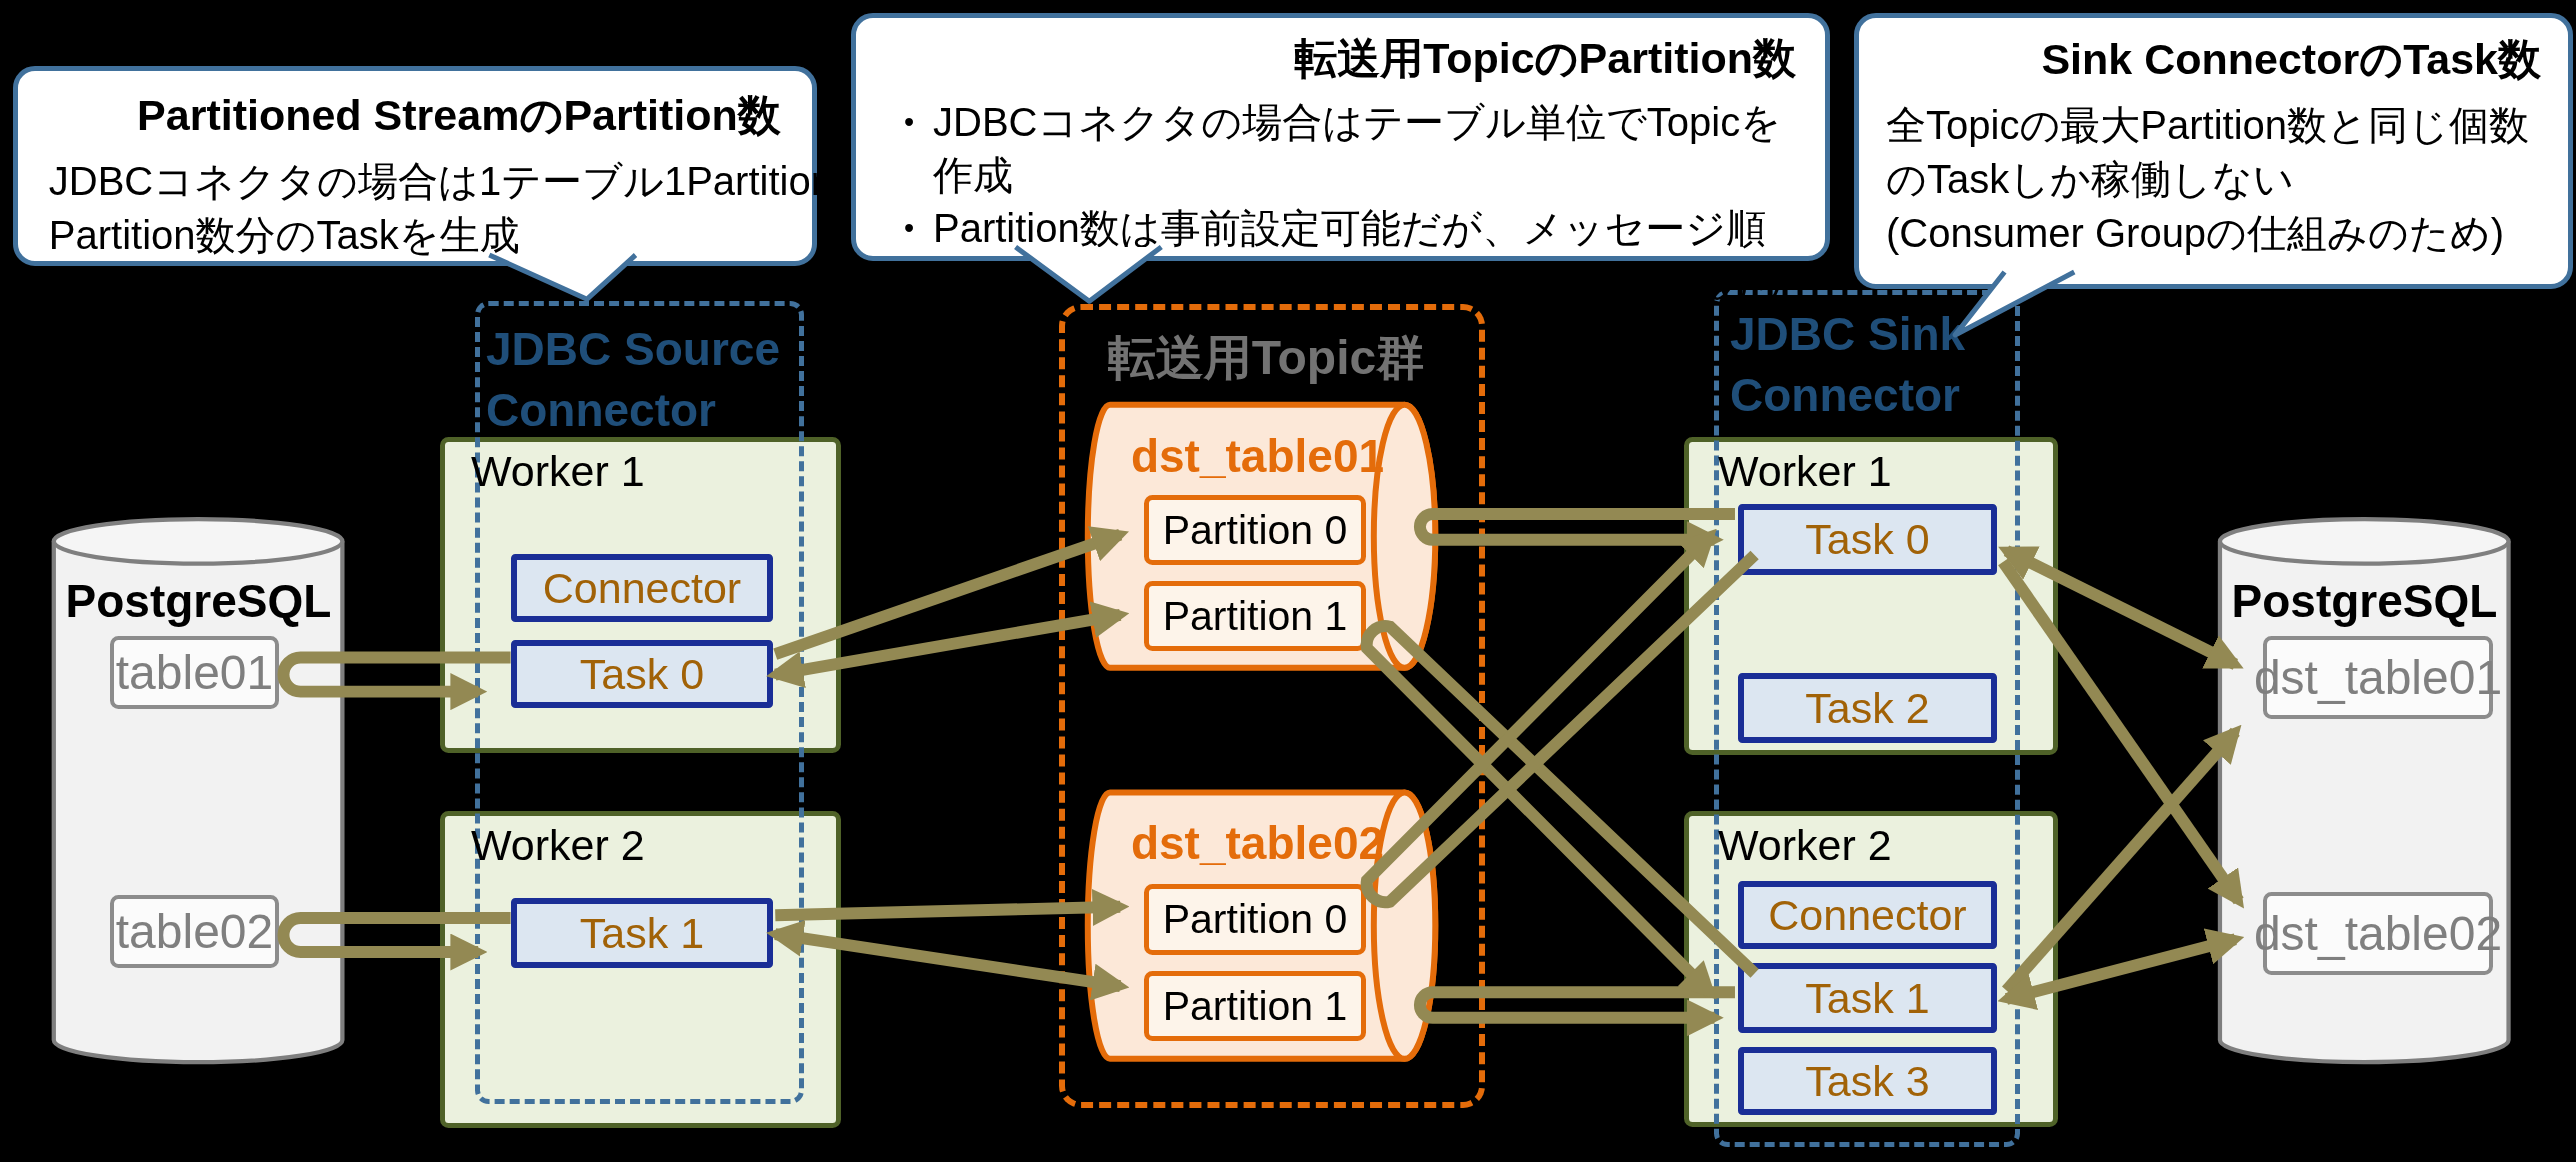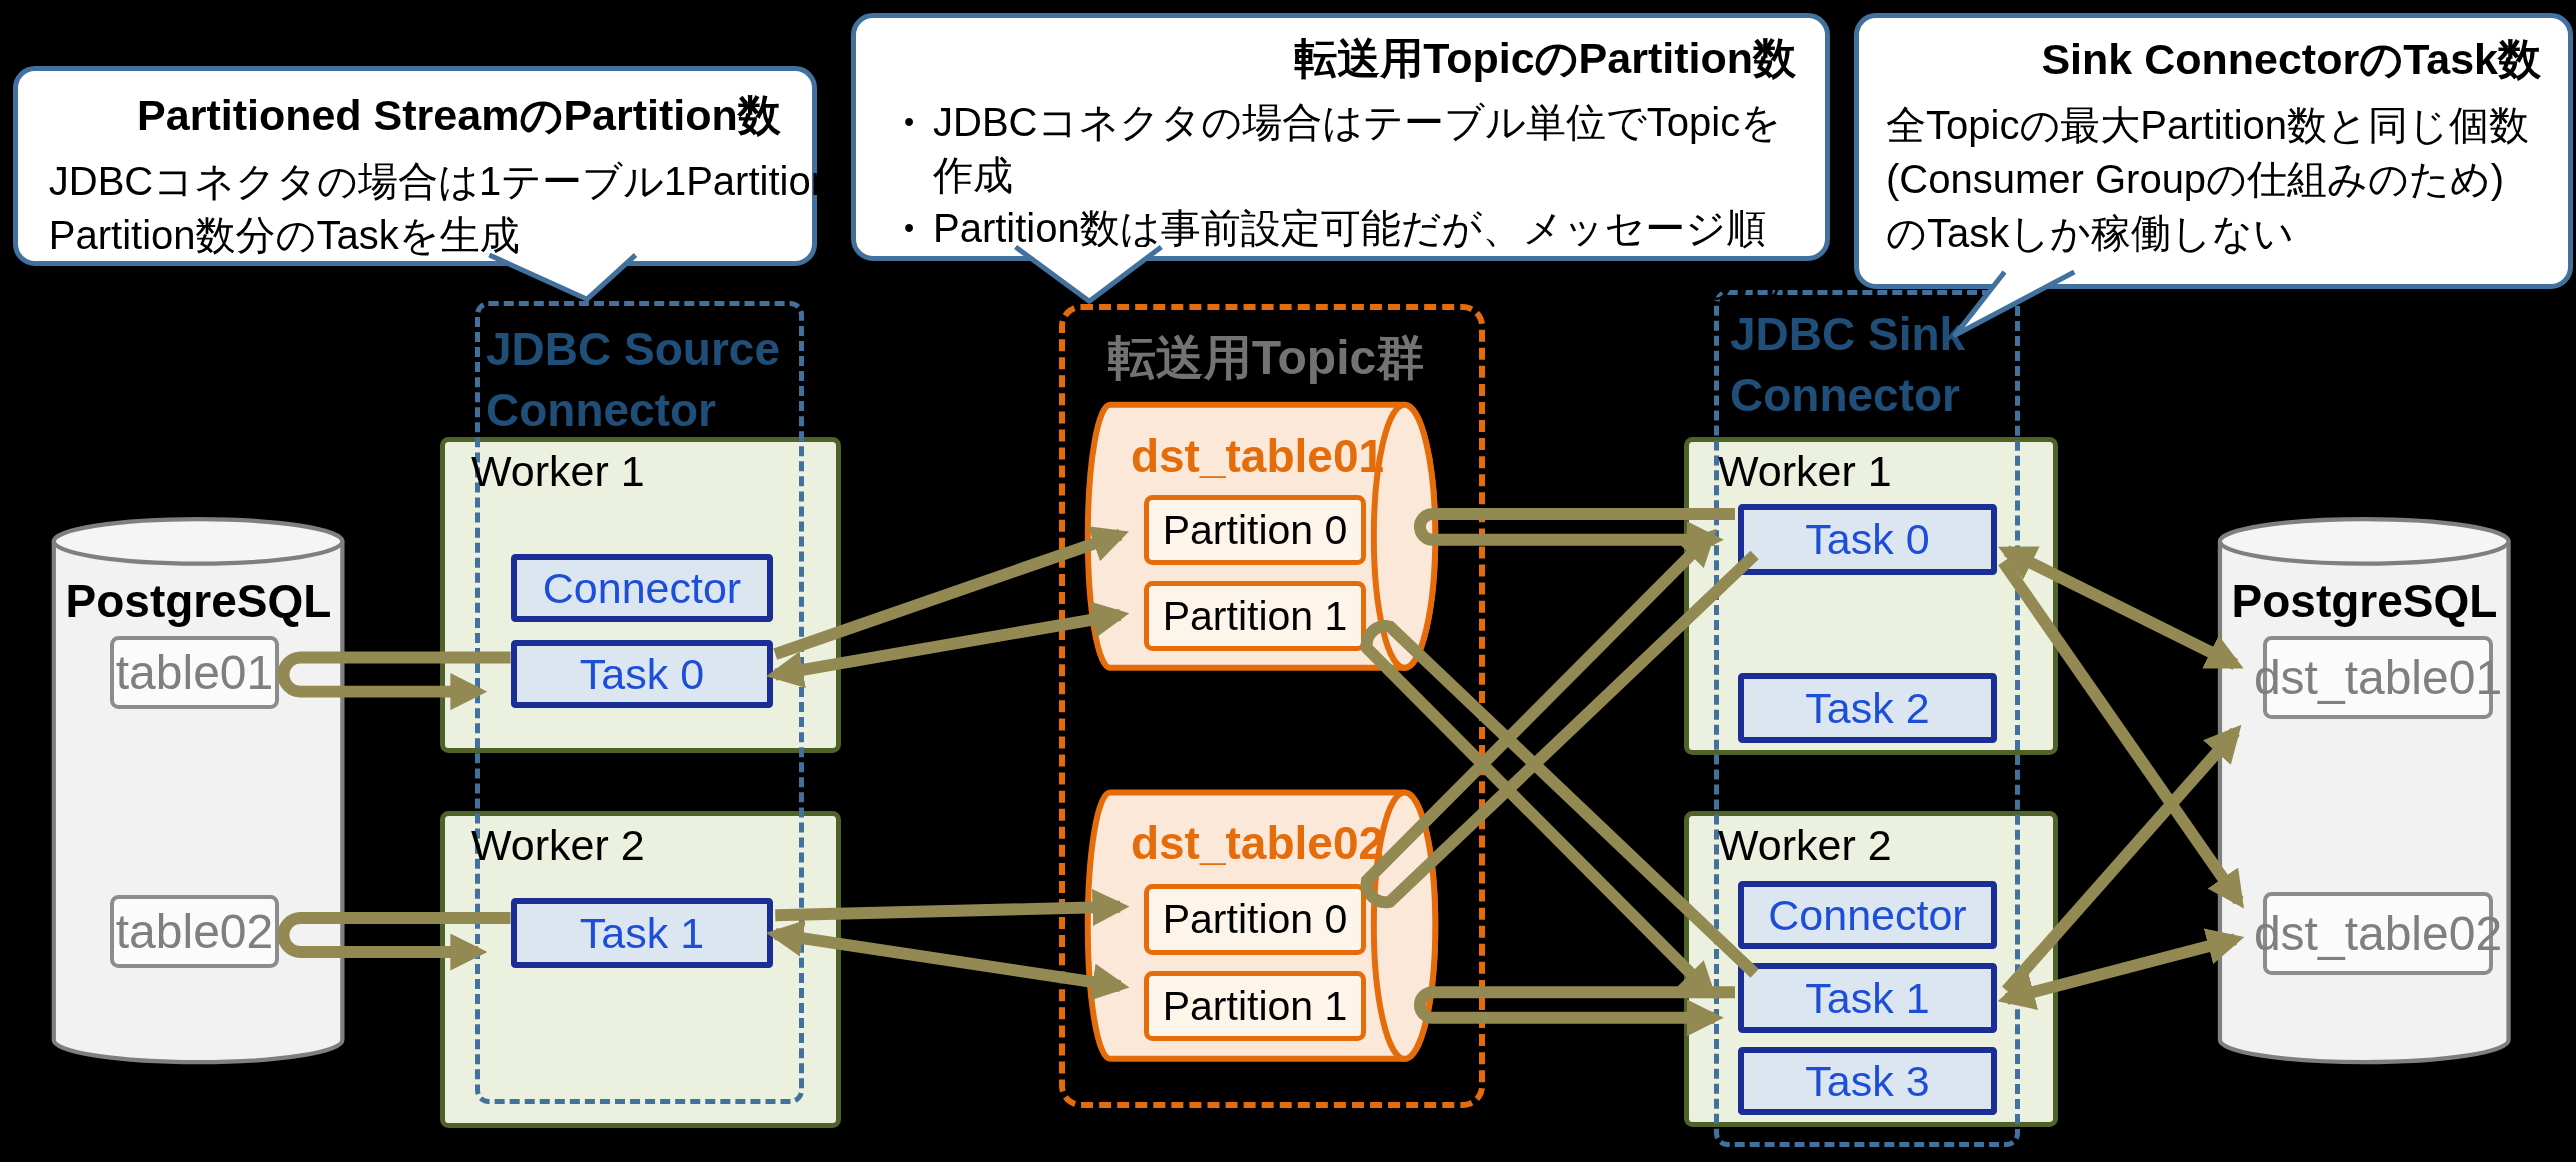--- a/index.html
+++ b/index.html
@@ -14,21 +14,21 @@
   .dashed-blue{border:5.1px dashed #41719C;border-radius:13.7px;background:transparent;}
   .dashed-orange{border:6.8px dashed #E46C0A;border-radius:22px;background:transparent;}
 
   
   .worker{background:#EBF1DE;border:5.1px solid #4F6228;border-radius:8.5px;}
   .worker-label{position:absolute;font-size:43px;color:#000;white-space:nowrap;}
 
   
   .bluebox{background:#DCE6F1;border:6px solid #1A2E96;border-radius:4.3px;
     display:flex;align-items:center;justify-content:center;
-    font-size:43px;color:#1d4ed8;white-space:nowrap;}
+    font-size:43px;color:#a16207;white-space:nowrap;}
 
   
   .partbox{background:#FDF4EA;border:5.1px solid #E46C0A;border-radius:8.5px;
     display:flex;align-items:center;justify-content:center;
     font-size:41px;color:#000;white-space:nowrap;}
 
   
   .graybox{background:#FBFBFB;border:4.3px solid #8C8C8C;border-radius:8.5px;
     display:flex;align-items:center;justify-content:center;
     font-size:48px;color:#7F7F7F;white-space:nowrap;}
@@ -173,21 +173,21 @@
       <span class="btxt">Partition数は事前設定可能だが、メッセージ順序を維持したい場合は1Partitionにする必要あり</span>
     </div>
   </div>
   <svg class="tail" style="left:1008px;top:247px;" width="188" height="61" viewBox="0 0 220 72">
     <path d="M 8,0 L 95,64 L 180,0" fill="#fff" stroke="#41719C" stroke-width="6" stroke-linejoin="round"></path>
   </svg>
 
   <div class="abs callout" style="left:1854px;top:12.8px;width:655px;height:239px;padding:13.7px 27px;">
     <div class="c-title">Sink ConnectorのTask数</div>
     <div class="c-line">全Topicの最大Partition数と同じ個数</div>
+    <div class="c-line">のTaskしか稼働しない</div>
     <div class="c-line">(Consumer Groupの仕組みのため)</div>
-    <div class="c-line">のTaskしか稼働しない</div>
   </div>
   <svg class="tail" style="left:1938px;top:272px;" width="145" height="68" viewBox="0 0 170 80">
     <path d="M 78,0 L 20,74 L 160,0" fill="#fff" stroke="#41719C" stroke-width="6" stroke-linejoin="round"></path>
   </svg>
 
 </div>
 
 
 </body></html>

